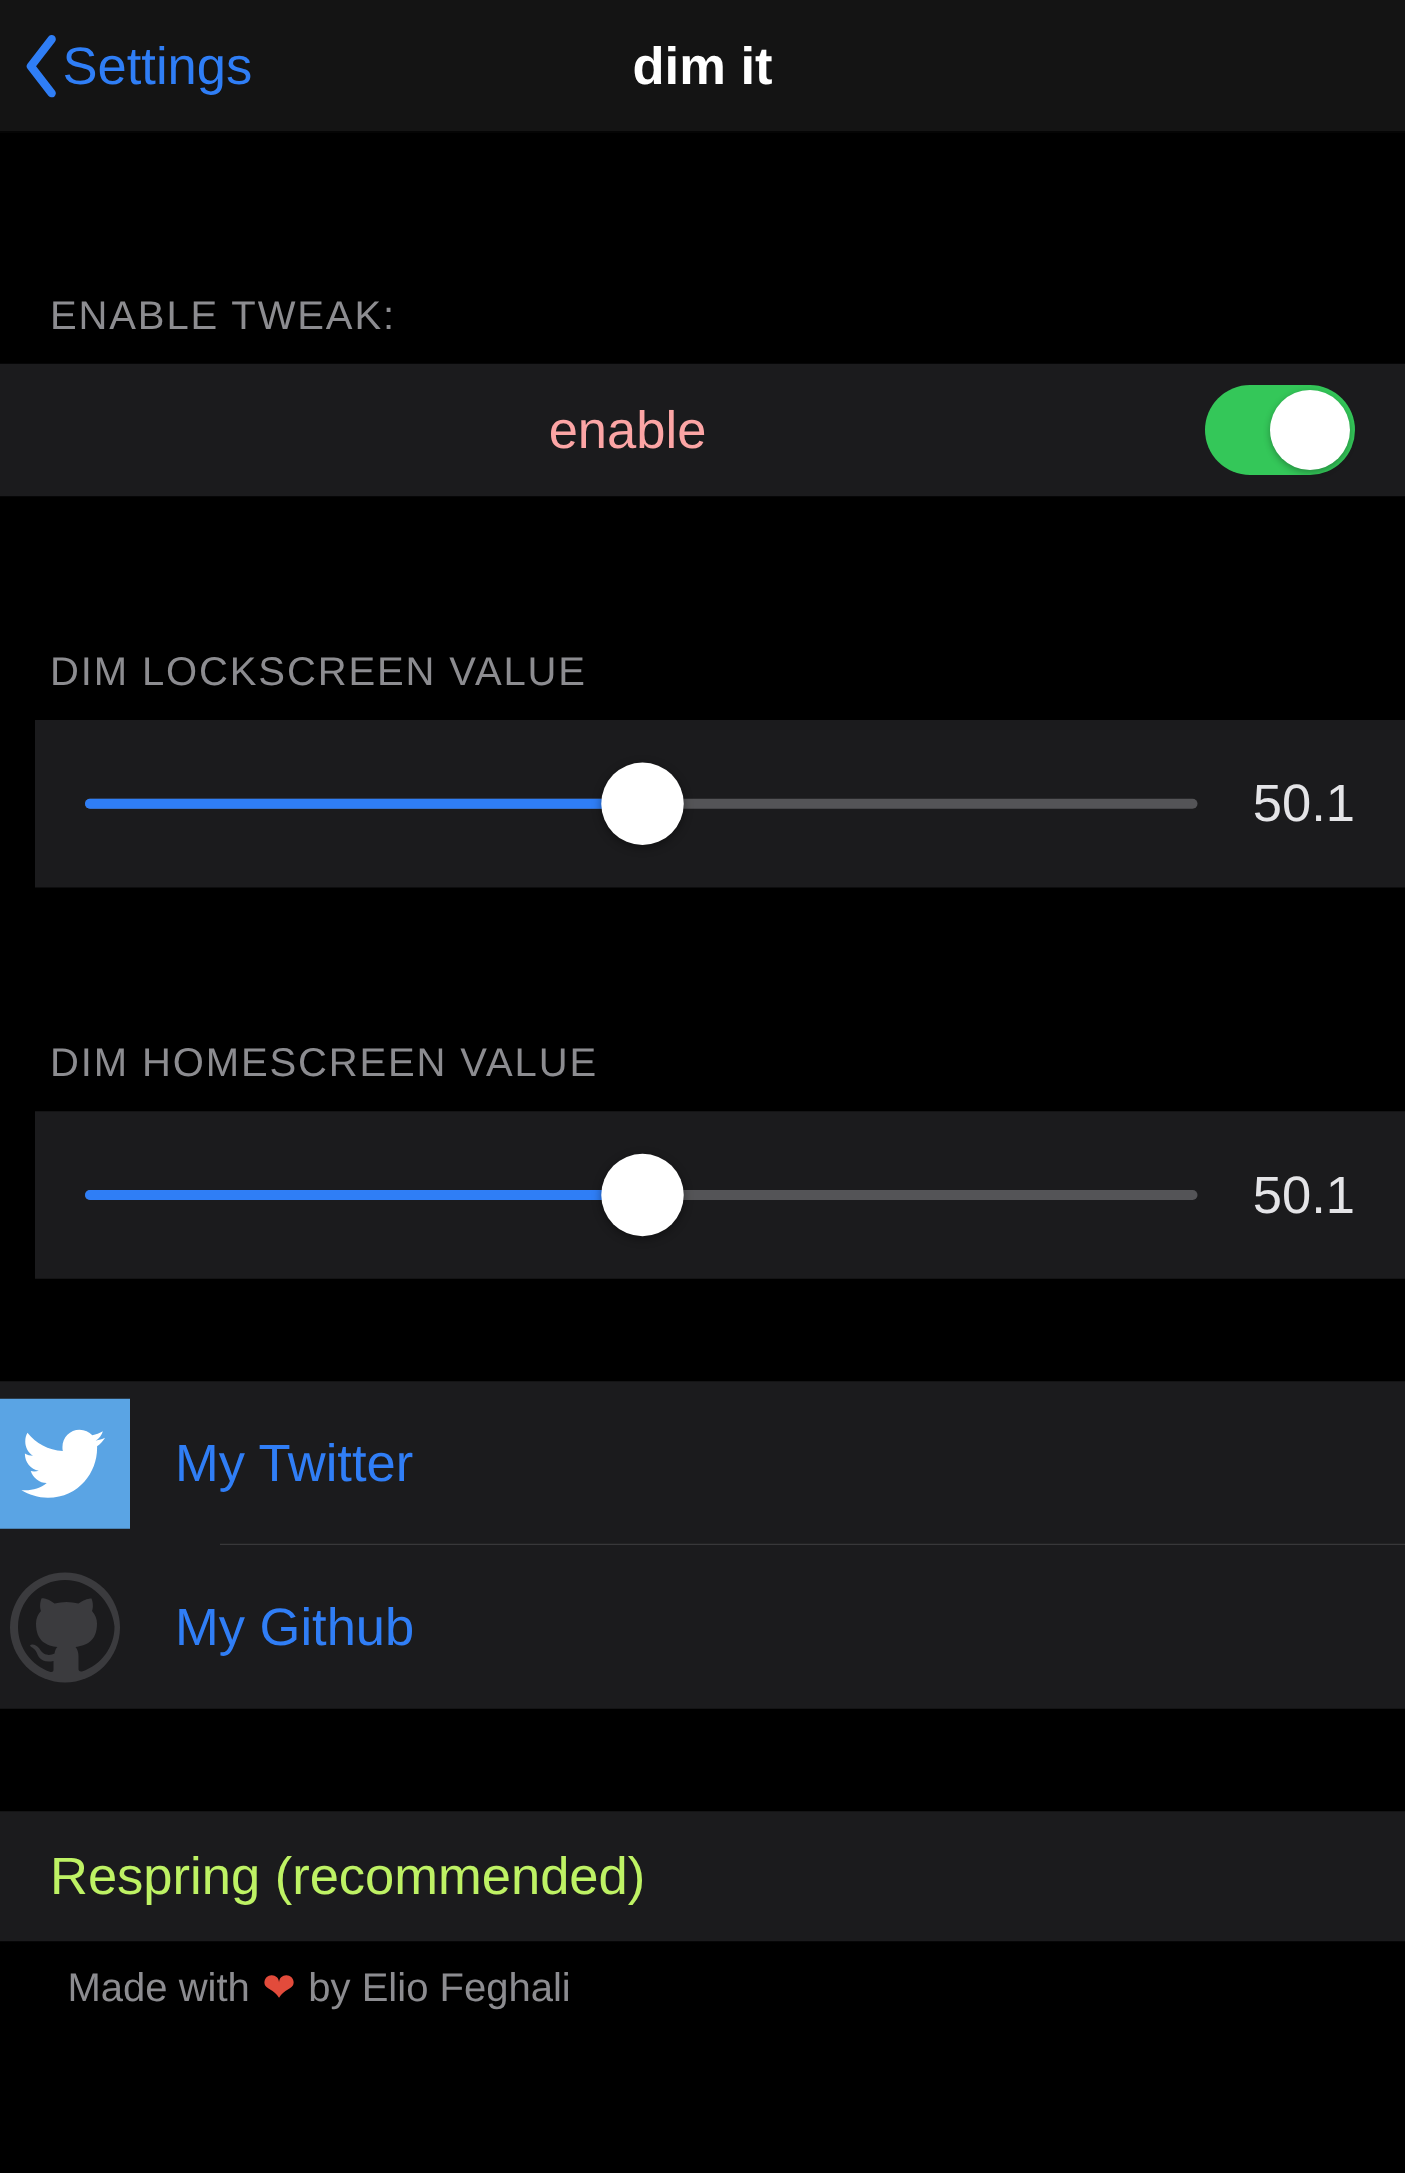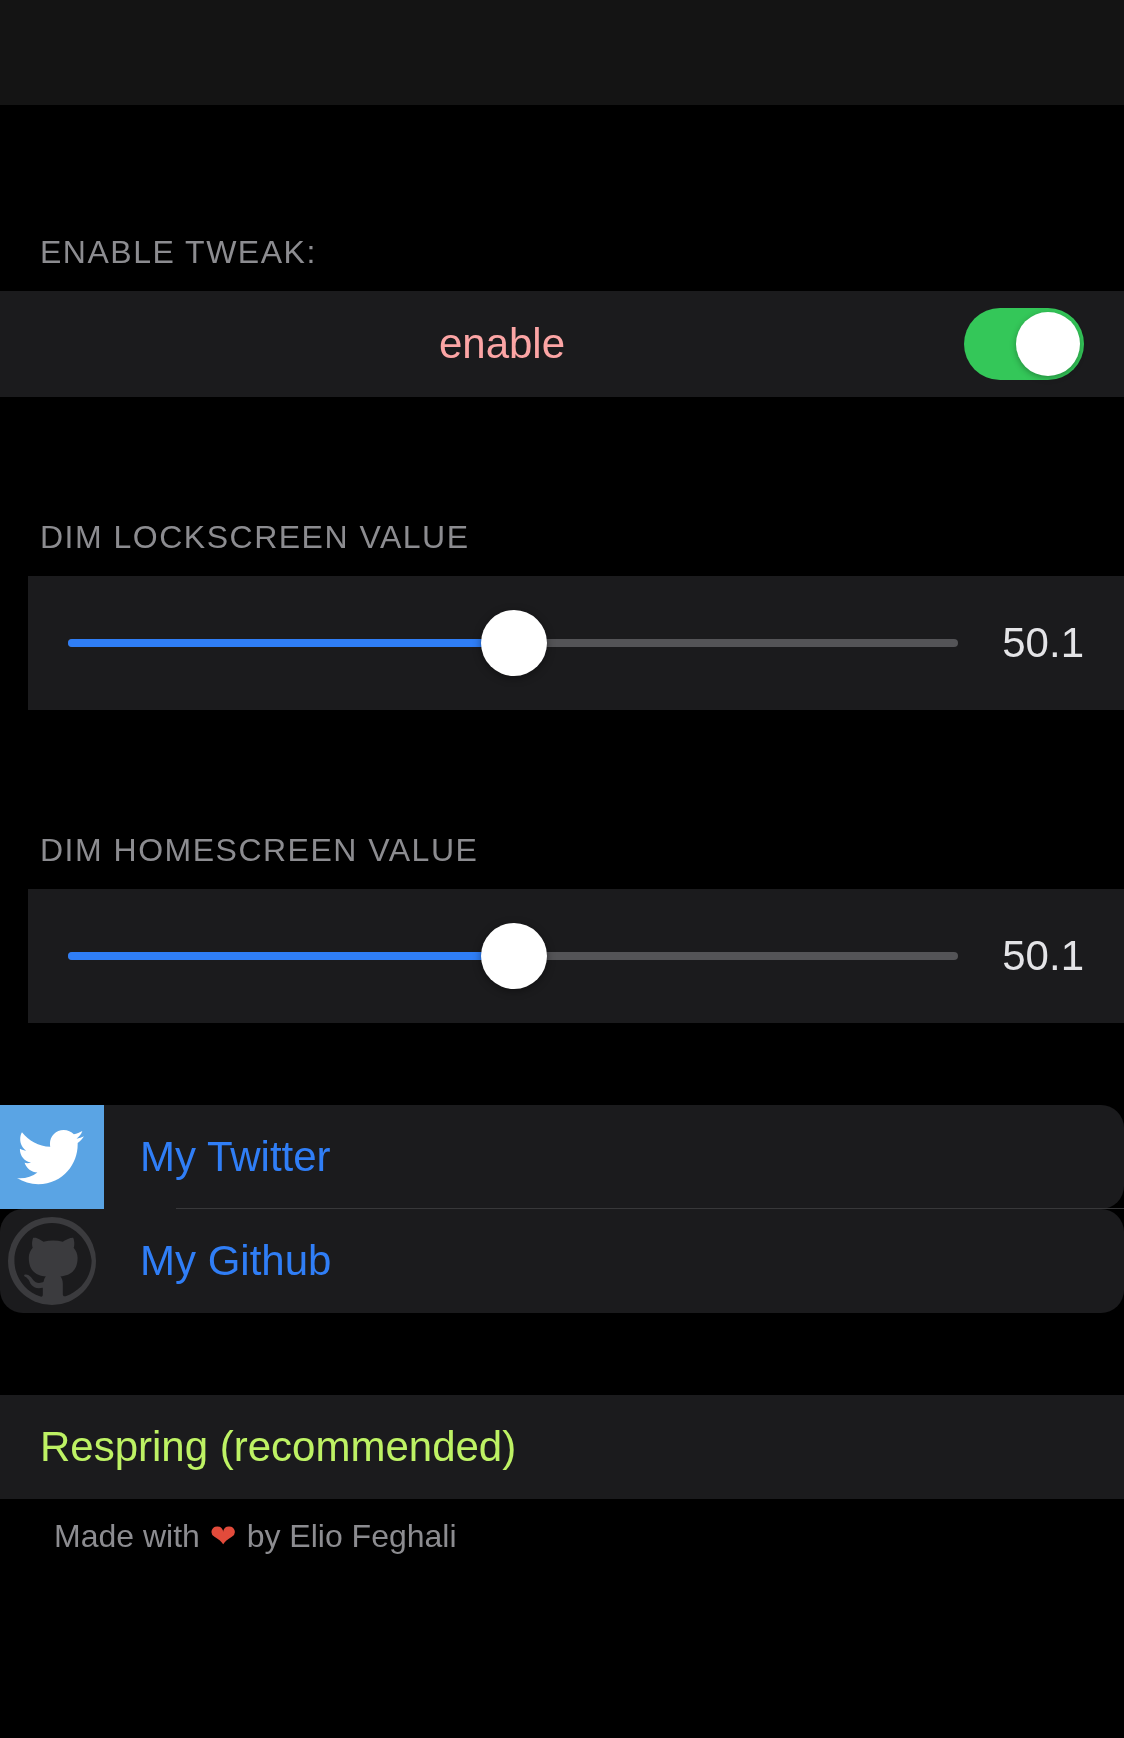--- a/index.html
+++ b/index.html
@@ -130,24 +130,23 @@
   }
 
   
   .group-gap { height: 82px; }
 
   
   .link-cell {
     background: #1b1b1d;
     display: flex;
     align-items: center;
-    height: 104px;
+    height: 131px;
     padding-left: 40px;
     position: relative;
-    border-radius: 23px;
   }
   .link-icon {
     width: 104px; height: 104px;
     margin-left: -40px;
     display: flex;
     align-items: center;
     justify-content: center;
   }
   .link-text {
     color: #307ef6;
@@ -185,20 +184,27 @@
   .twitter-bg {
     background: #5aa4e4;
     width: 104px; height: 104px;
     display:flex; align-items:center; justify-content:center;
   }
 </style>
 </head>
 <body>
 
 <div class="navbar">
+  <div class="nav-back">
+    <svg viewBox="0 0 18 30">
+      <polyline points="14,2 4,15 14,28" fill="none" stroke="#2f7ef6" stroke-width="4" stroke-linecap="round" stroke-linejoin="round"></polyline>
+    </svg>
+    <span>Settings</span>
+  </div>
+  <div class="nav-title">dim it</div>
 </div>
 
 <div class="section-header">ENABLE TWEAK:</div>
 <div class="cell">
   <div class="cell-label">enable</div>
   <div class="toggle">
     <div class="knob"></div>
   </div>
 </div>
 

